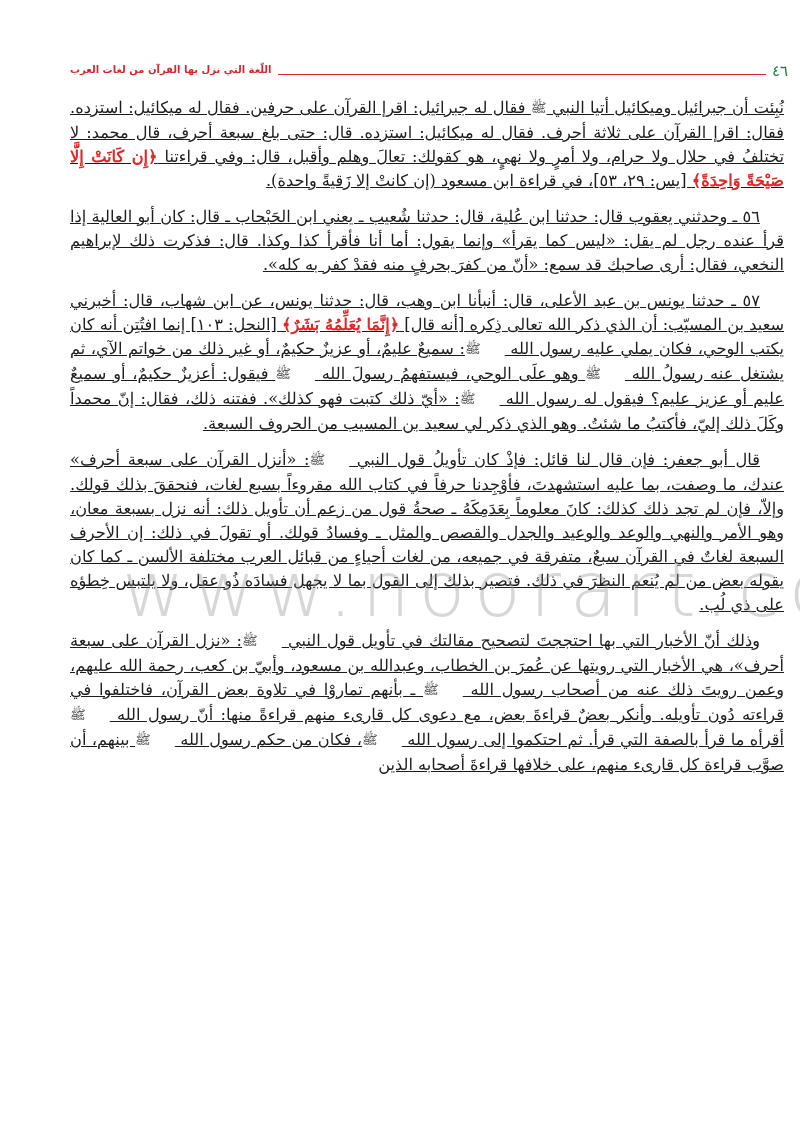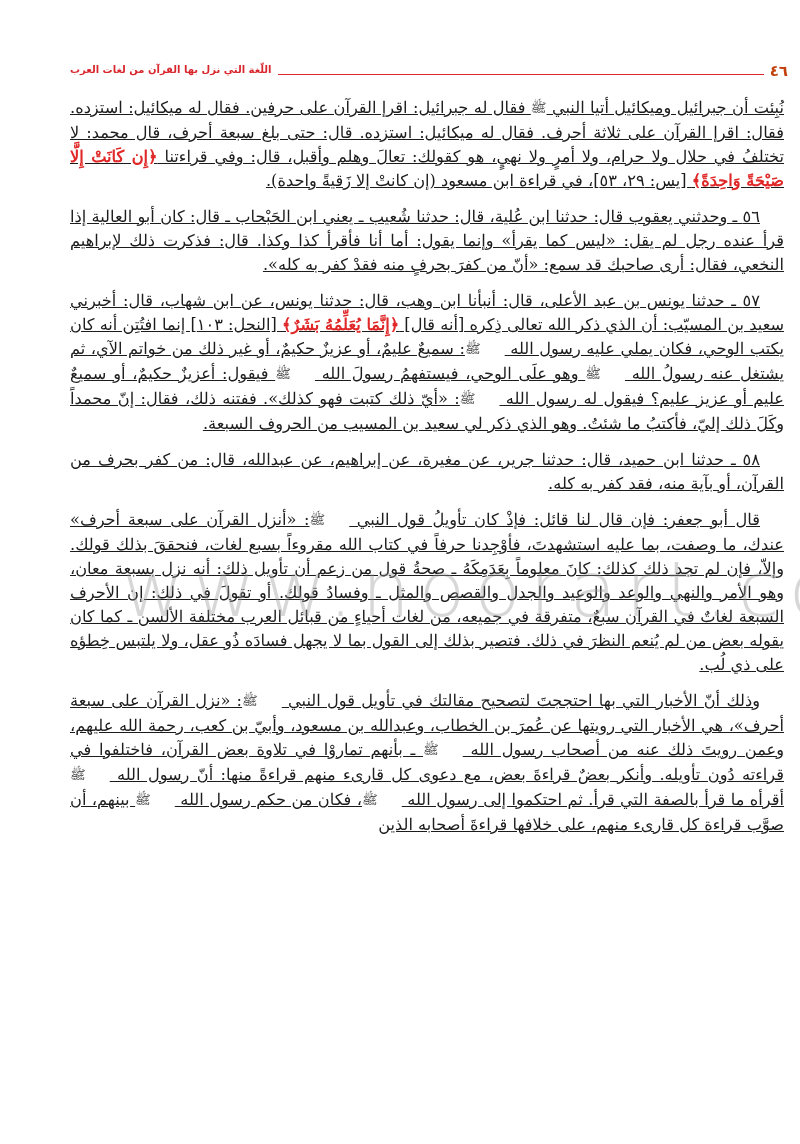--- a/index.html
+++ b/index.html
@@ -22,23 +22,23 @@
     width: 718px;
   }
   .running-head {
     display: flex;
     flex-direction: row;
     align-items: flex-end;
     height: 28px;
     direction: rtl;
   }
   .page-number {
-    color: #c2410c;
+    color: #15803d;
     font-family: "DejaVu Sans", sans-serif;
-    font-weight: bold;
+    font-weight: normal;
     font-size: 15px;
     padding-left: 4px;
     line-height: 18px;
   }
   .head-rule {
     flex: 1;
     border-bottom: 1.6px solid #d8262c;
     margin-bottom: 5px;
     margin-left: 6px;
     margin-right: 2px;
@@ -102,19 +102,18 @@
   <div class="running-head">
     <span class="page-number">٤٦</span>
     <span class="head-rule"></span>
     <span class="head-title">اللّغة التي نزل بها القرآن من لغات العرب</span>
   </div>
 
   <div class="body">
     <p class="para"><span>نُبِئت أن جبرائيل وميكائيل أتيا النبي </span><span class="salla">ﷺ</span><span> فقال له جبرائيل: اقرإ القرآن على حرفين. فقال له ميكائيل: استزده. فقال: اقرإ القرآن على ثلاثة أحرف. فقال له ميكائيل: استزده. قال: حتى بلغ سبعة أحرف، قال محمد: لا تختلفُ في حلال ولا حرام، ولا أمرٍ ولا نهيٍ، هو كقولك: تعالَ وهلم وأقبل، قال: وفي قراءتنا </span><span class="quran">﴿إِن كَانَتْ إِلَّا صَيْحَةً وَاحِدَةً﴾</span><span> [يس: ٢٩، ٥٣]، في قراءة ابن مسعود (إن كانتْ إلا زَقيةً واحدة).</span></p>
     <p class="para indent gap"><span>٥٦ ـ وحدثني يعقوب قال: حدثنا ابن عُلية، قال: حدثنا شُعيب ـ يعني ابن الحَبْحاب ـ قال: كان أبو العالية إذا قرأ عنده رجل لم يقل: «ليس كما يقرأ» وإنما يقول: أما أنا فأقرأ كذا وكذا. قال: فذكرت ذلك لإبراهيم النخعي، فقال: أرى صاحبك قد سمع: «أنّ من كفرَ بحرفٍ منه فقدْ كفر به كله».</span></p>
     <p class="para indent gap"><span>٥٧ ـ حدثنا يونس بن عبد الأعلى، قال: أنبأنا ابن وهب، قال: حدثنا يونس، عن ابن شهاب، قال: أخبرني سعيد بن المسيّب: أن الذي ذكر الله تعالى ذِكره [أنه قال] </span><span class="quran">﴿إِنَّمَا يُعَلِّمُهُ بَشَرٌ﴾</span><span> [النحل: ١٠٣] إنما افتُتِن أنه كان يكتب الوحي، فكان يملي عليه رسول الله </span><span class="salla">ﷺ</span><span>: سميعٌ عليمٌ، أو عزيزٌ حكيمٌ، أو غير ذلك من خواتم الآي، ثم يشتغل عنه رسولُ الله </span><span class="salla">ﷺ</span><span> وهو علَى الوحي، فيستفهمُ رسولَ الله </span><span class="salla">ﷺ</span><span> فيقول: أعزيزٌ حكيمٌ، أو سميعٌ عليم أو عزيز عليم؟ فيقول له رسول الله </span><span class="salla">ﷺ</span><span>: «أيّ ذلك كتبت فهو كذلك». ففتنه ذلك، فقال: إنّ محمداً وكَلَ ذلك إليّ، فأكتبُ ما شئتُ. وهو الذي ذكر لي سعيد بن المسيب من الحروف السبعة.</span></p>
-    <p class="para indent gap"><span>٥٨ ـ حدثنا ابن حميد، قال: حدثنا جرير، عن مغيرة، عن إبراهيم، عن عبدالله، قال: من كفر بحرف من القرآن، أو بآية منه، فقد كفر به كله.</span></p>
     <p class="para indent gap"><span>قال أبو جعفر: فإن قال لنا قائل: فإذْ كان تأويلُ قول النبي </span><span class="salla">ﷺ</span><span>: «أنزل القرآن على سبعة أحرف» عندك، ما وصفت، بما عليه استشهدتَ، فأوْجِدنا حرفاً في كتاب الله مقروءاً بسبع لغات، فنحققَ بذلك قولك. وإلاّ، فإن لم تجد ذلك كذلك: كانَ معلوماً بِعَدَمِكَهُ ـ صحةُ قول من زعم أن تأويل ذلك: أنه نزل بسبعة معان، وهو الأمر والنهي والوعد والوعيد والجدل والقصص والمثل ـ وفسادُ قولك. أو تقولَ في ذلك: إن الأحرف السبعة لغاتٌ في القرآن سبعٌ، متفرقة في جميعه، من لغات أحياءٍ من قبائل العرب مختلفة الألسن ـ كما كان يقوله بعض من لم يُنعم النظرَ في ذلك. فتصير بذلك إلى القول بما لا يجهل فسادَه ذُو عقل، ولا يلتبس خِطؤه على ذي لُب.</span></p>
     <p class="para indent gap"><span>وذلك أنّ الأخبار التي بها احتججتَ لتصحيح مقالتك في تأويل قول النبي </span><span class="salla">ﷺ</span><span>: «نزل القرآن على سبعة أحرف»، هي الأخبار التي رويتها عن عُمرَ بن الخطاب، وعبدالله بن مسعود، وأبيّ بن كعب، رحمة الله عليهم، وعمن رويتَ ذلك عنه من أصحاب رسول الله </span><span class="salla">ﷺ</span><span> ـ بأنهم تماروْا في تلاوة بعض القرآن، فاختلفوا في قراءته دُون تأويله. وأنكر بعضٌ قراءةَ بعض، مع دعوى كل قارىء منهم قراءةً منها: أنّ رسول الله </span><span class="salla">ﷺ</span><span> أقرأه ما قرأ بالصفة التي قرأ. ثم احتكموا إلى رسول الله </span><span class="salla">ﷺ</span><span>، فكان من حكم رسول الله </span><span class="salla">ﷺ</span><span> بينهم، أن صوَّب قراءة كل قارىء منهم، على خلافها قراءةَ أصحابه الذين</span></p>
   </div>
 </div>
 
 <div class="watermark">www.noorart.com</div>
 
 </body></html>

